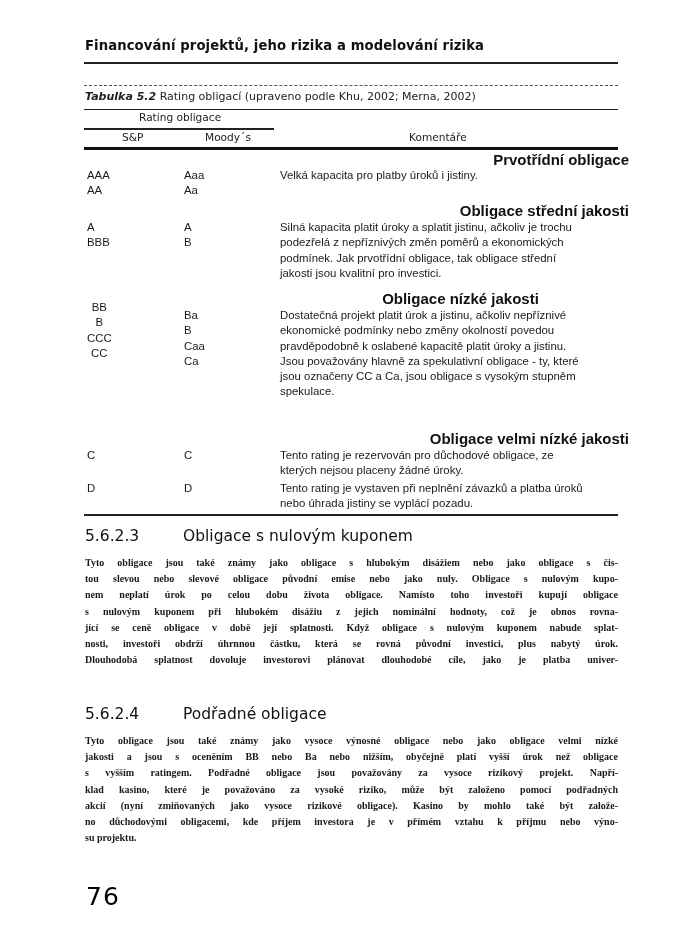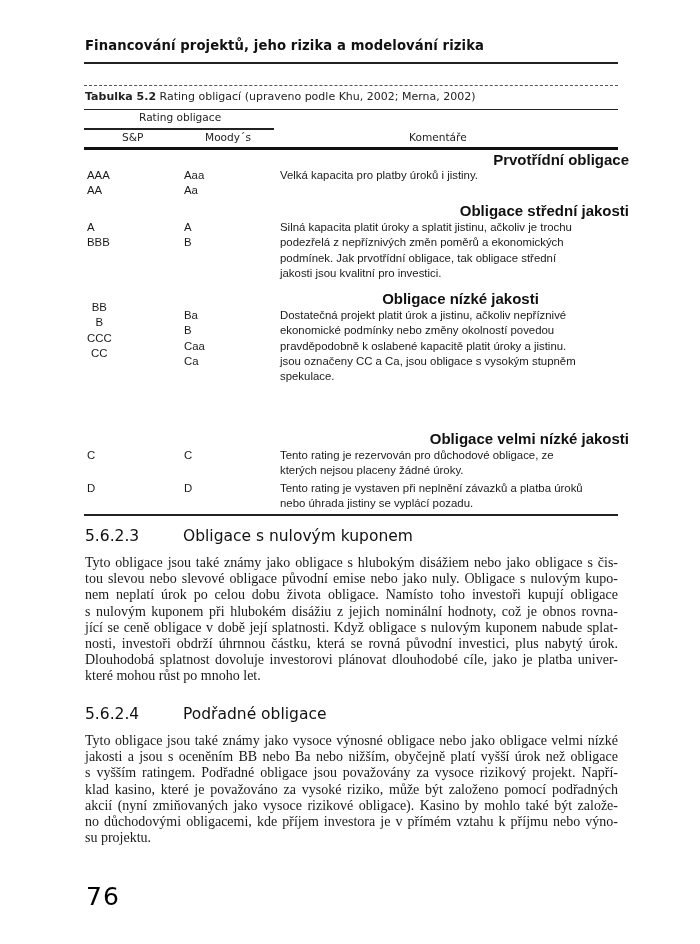--- a/index.html
+++ b/index.html
@@ -12,21 +12,21 @@
     letter-spacing: 0.1px; color: #111;
   }
   .head-rule { position: absolute; left: 84px; top: 62px; width: 534px; height: 2px; background: #222; }
 
   .dotted-rule { position: absolute; left: 84px; top: 85px; width: 534px; border-top: 1px dashed #555; }
 
   .caption {
     position: absolute; left: 85px; top: 90px;
     font-family: "DejaVu Sans", sans-serif; font-size: 11px; color: #222;
   }
-  .caption b { font-weight: bold; }
+  .caption b { font-weight: bold; font-style: italic; }
 
   .rule-thin { position: absolute; height: 1px; background: #222; }
   .rule-thick { position: absolute; height: 3px; background: #111; }
 
   .tbl { font-family: "Liberation Sans", sans-serif; font-size: 11.4px; color: #1a1a1a; }
   .abs { position: absolute; white-space: nowrap; }
   .hdr { font-family: "DejaVu Sans", sans-serif; font-size: 10.6px; color: #222; }
 
   .group-title {
     position: absolute; left: 292px; width: 337px; text-align: right;
@@ -36,22 +36,22 @@
   .comment { position: absolute; left: 280px; width: 340px; line-height: 15.3px; white-space: normal; }
 
   .section-heading {
     position: absolute; left: 85px;
     font-family: "DejaVu Sans", sans-serif; font-size: 15.5px; color: #111;
   }
   .section-heading .num { display: inline-block; width: 98px; }
 
   .body-text {
     position: absolute; left: 85px; width: 533px;
-    font-family: "Liberation Serif", serif; font-size: 14px; line-height: 16.2px;
-    text-align: justify; color: #1a1a1a;
+    font-family: "Liberation Serif", serif; font-size: 10px; line-height: 16.2px;
+    text-align: justify; color: #1a1a1a; font-weight: bold;
   }
   .body-text .ln { display: block; text-align: justify; text-align-last: justify; white-space: nowrap; }
   .body-text .ln.last { text-align-last: left; }
 
   .folio {
     position: absolute; left: 86px; top: 882px;
     font-family: "DejaVu Sans", sans-serif; font-weight: normal; font-size: 25px; letter-spacing: 1px; color: #000;
   }
 </style>
 </head>
@@ -112,20 +112,21 @@
     <div class="rating-col" style="left:184px; top:308px;">
       <div>Ba</div>
       <div>B</div>
       <div>Caa</div>
       <div>Ca</div>
     </div>
     <div class="comment" style="top:308px;">
       <div>Dostatečná projekt platit úrok a jistinu, ačkoliv nepříznivé</div>
       <div>ekonomické podmínky nebo změny okolností povedou</div>
       <div>pravděpodobně k oslabené kapacitě platit úroky a jistinu.</div>
+      <div>Jsou považovány hlavně za spekulativní obligace - ty, které</div>
       <div>jsou označeny CC a Ca, jsou obligace s vysokým stupněm</div>
       <div>spekulace.</div>
     </div>
 
     <div class="group-title" style="top:430px;">Obligace velmi nízké jakosti</div>
     <div class="rating-col" style="left:87px; top:448px;">C</div>
     <div class="rating-col" style="left:184px; top:448px;">C</div>
     <div class="comment" style="top:448px;">
       <div>Tento rating je rezervován pro důchodové obligace, ze</div>
       <div>kterých nejsou placeny žádné úroky.</div>
@@ -143,21 +144,20 @@
     <span class="num">5.6.2.3</span><span>Obligace s nulovým kuponem</span>
   </div>
   <div class="body-text" style="top:555px;">
     <span class="ln">Tyto obligace jsou také známy jako obligace s hlubokým disážiem nebo jako obligace s čis-</span>
     <span class="ln">tou slevou nebo slevové obligace původní emise nebo jako nuly. Obligace s nulovým kupo-</span>
     <span class="ln">nem neplatí úrok po celou dobu života obligace. Namísto toho investoři kupují obligace</span>
     <span class="ln">s nulovým kuponem při hlubokém disážiu z jejich nominální hodnoty, což je obnos rovna-</span>
     <span class="ln">jící se ceně obligace v době její splatnosti. Když obligace s nulovým kuponem nabude splat-</span>
     <span class="ln">nosti, investoři obdrží úhrnnou částku, která se rovná původní investici, plus nabytý úrok.</span>
     <span class="ln">Dlouhodobá splatnost dovoluje investorovi plánovat dlouhodobé cíle, jako je platba univer-</span>
-    <span class="ln last">které mohou růst po mnoho let.</span>
   </div>
 
   <div class="section-heading" style="top:705px;">
     <span class="num">5.6.2.4</span><span>Podřadné obligace</span>
   </div>
   <div class="body-text" style="top:733px;">
     <span class="ln">Tyto obligace jsou také známy jako vysoce výnosné obligace nebo jako obligace velmi nízké</span>
     <span class="ln">jakosti a jsou s oceněním BB nebo Ba nebo nižším, obyčejně platí vyšší úrok než obligace</span>
     <span class="ln">s vyšším ratingem. Podřadné obligace jsou považovány za vysoce rizikový projekt. Napří-</span>
     <span class="ln">klad kasino, které je považováno za vysoké riziko, může být založeno pomocí podřadných</span>

